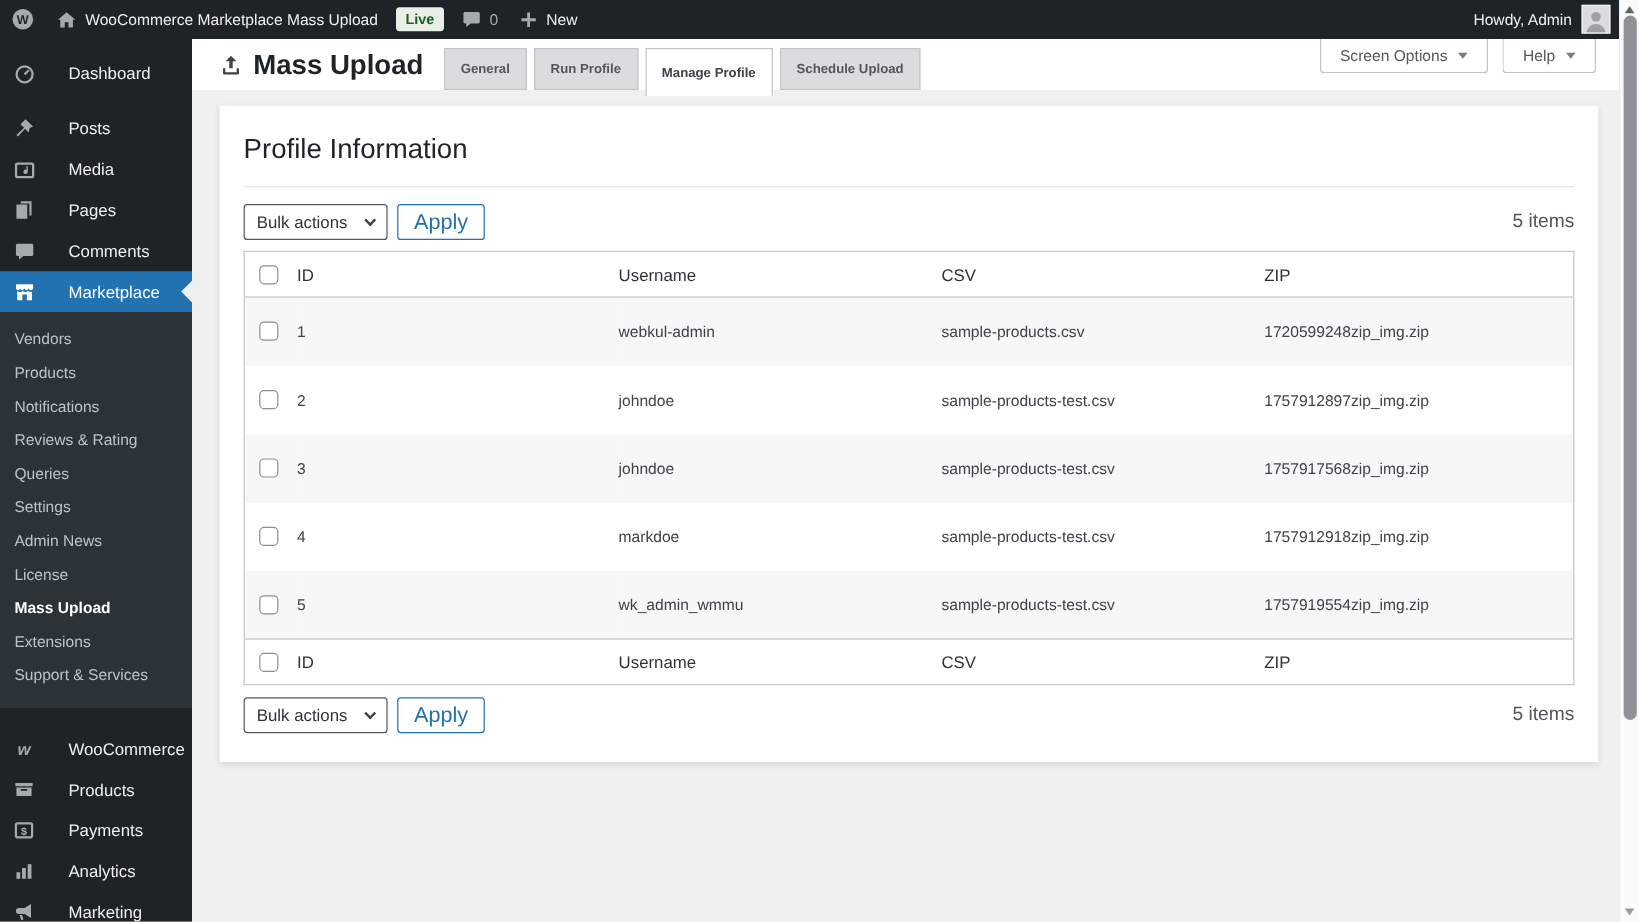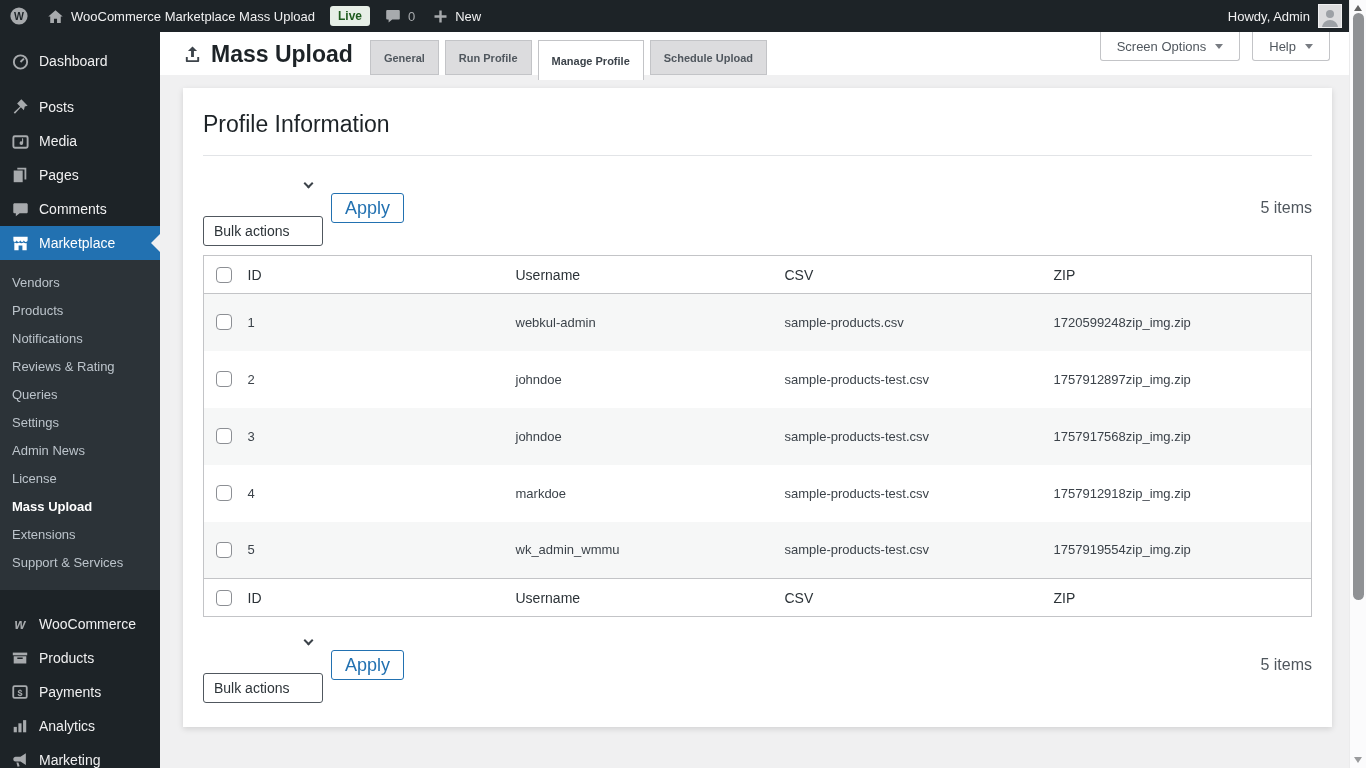--- a/index.html
+++ b/index.html
@@ -27,21 +27,21 @@
     width:24px; height:24px; background:#dcdcde; border:1px solid #f0f0f1;
     display:flex; align-items:flex-end; justify-content:center; overflow:hidden;
   }
   
   .sidebar {
     position:fixed; top:32px; left:0; width:160px; height:736px;
     background:#1d2327; z-index:50; font-size:14px;
   }
   .menu { list-style:none; margin:0; padding:0; }
   .menu-item {
-    height:34px; display:flex; align-items:center; gap:9px;
+    height:34px; display:flex; align-items:center; gap:27px;
     padding:0 8px 0 10px; color:#f0f0f1; cursor:pointer; position:relative;
   }
   .menu-item .mi-icon { width:20px; display:inline-flex; justify-content:center; color:#a7aaad; flex:0 0 20px; }
   .menu-item.active { background:#2271b1; color:#fff; }
   .menu-item.active .mi-icon { color:#fff; }
   .menu-arrow {
     position:absolute; right:0; top:50%; margin-top:-9px; width:0; height:0;
     border-top:9px solid transparent; border-bottom:9px solid transparent;
     border-right:9px solid #f0f0f1;
   }
@@ -90,21 +90,21 @@
   }
   .card-heading { margin:9px 0 17px; font-size:23px; font-weight:500; color:#1d2327; }
   .card hr { border:0; border-top:1px solid #e2e4e7; margin:0 0 14px; }
   .toolbar { display:flex; align-items:center; margin:0 0 9px; }
   .toolbar.bottom { margin:10px 0 0; }
   .select-wrap { position:relative; display:inline-block; }
   .bulk-select {
     appearance:none; -webkit-appearance:none; -moz-appearance:none;
     border:1px solid #50575e; border-radius:3px; background:#fff;
     font-family:"Liberation Sans",sans-serif; font-size:14px; color:#2c3338;
-    padding:0 32px 0 10px; height:30px; cursor:pointer;margin-top:46px;
+    padding:0 32px 0 10px; height:30px; cursor:pointer;
   }
   .select-chev {
     position:absolute; right:11px; top:10px; width:7px; height:7px;
     border-right:2px solid #3c434a; border-bottom:2px solid #3c434a;
     transform:rotate(45deg); pointer-events:none;
   }
   .apply-btn {
     margin-left:8px; height:30px; padding:0 13px; background:#fff;
     border:1px solid #2271b1; color:#2271b1; border-radius:3px;
     font-family:"Liberation Sans",sans-serif; font-size:18px; cursor:pointer;

